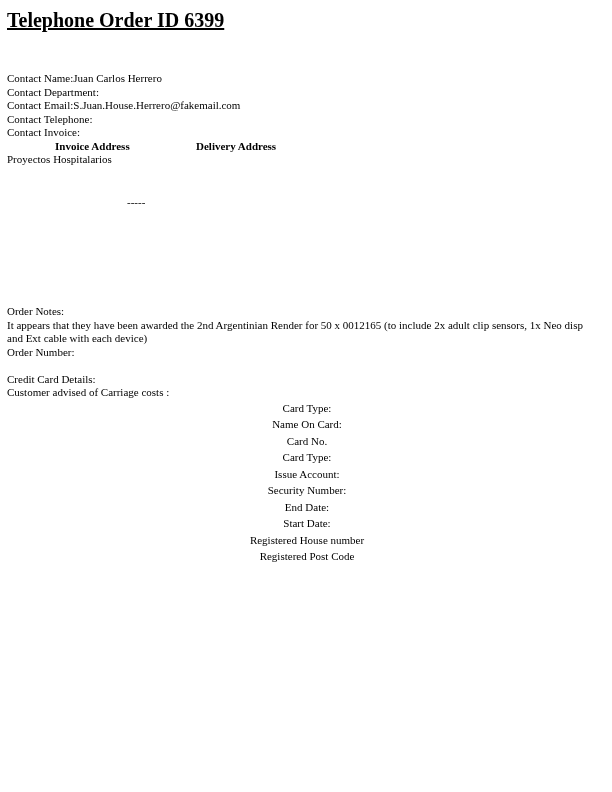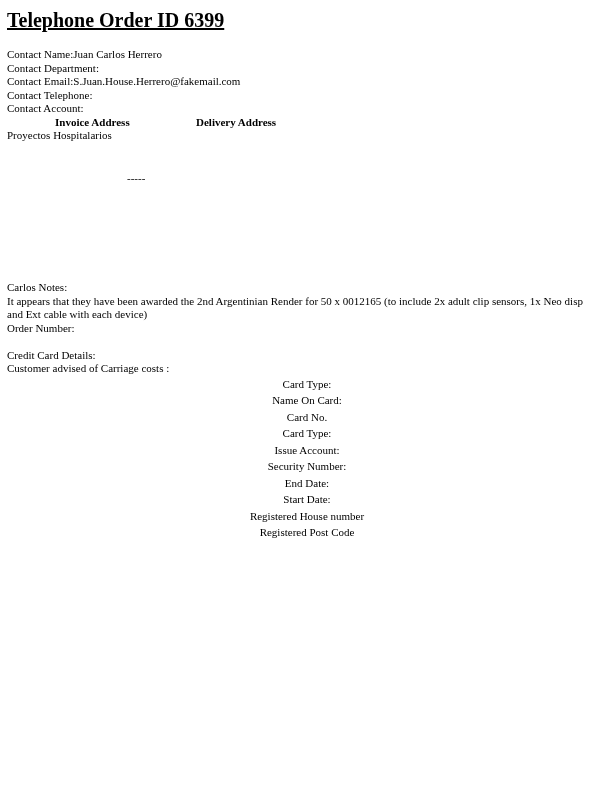--- a/index.html
+++ b/index.html
@@ -27,21 +27,21 @@
     font-weight: bold;
     text-decoration: underline;
     line-height: 24px;
     margin: 0;
   }
   .line {
     line-height: 13.5px;
     white-space: pre-wrap;
   }
   .contact-block {
-    margin-top: 16px;
+    margin-top: 40px;
     font-family: Liberation Serif, serif;
   }
   .address-row {
     display: flex;
     line-height: 13.5px;
     margin-left: 48px;
   }
   .addr-col {
     display: inline-block;
     width: 141px;
@@ -75,33 +75,33 @@
 
 <div class="page">
 
   <h1 class="doc-title">Telephone Order ID 6399</h1>
 
   <div class="contact-block">
     <div class="line"><span>Contact Name:</span><span>Juan Carlos Herrero</span></div>
     <div class="line"><span>Contact Department:</span><span></span></div>
     <div class="line"><span>Contact Email:</span><span>S.Juan.House.Herrero@fakemail.com</span></div>
     <div class="line"><span>Contact Telephone:</span><span></span></div>
-    <div class="line"><span>Contact Account:</span><span></span></div>
+    <div class="line"><span>Contact Invoice:</span><span></span></div>
   </div>
 
   <div class="address-row">
     <span class="addr-col bold">Invoice Address</span>
     <span class="bold">Delivery Address</span>
   </div>
   <div class="line">Proyectos Hospitalarios</div>
 
   <div class="separator-line">-----</div>
 
   <div class="order-block">
-    <div class="line">Carlos Notes:</div>
+    <div class="line">Order Notes:</div>
     <div class="notes-text">It appears that they have been awarded the 2nd Argentinian Render for 50 x 0012165 (to include 2x adult clip sensors, 1x Neo disp and Ext cable with each device)</div>
     <div class="line">Order Number:</div>
   </div>
 
   <div class="cc-block">
     <div class="line">Credit Card Details:</div>
     <div class="line">Customer advised of Carriage costs :</div>
     <div class="cc-field">Card Type:</div>
     <div class="cc-field">Name On Card:</div>
     <div class="cc-field">Card No.</div>

